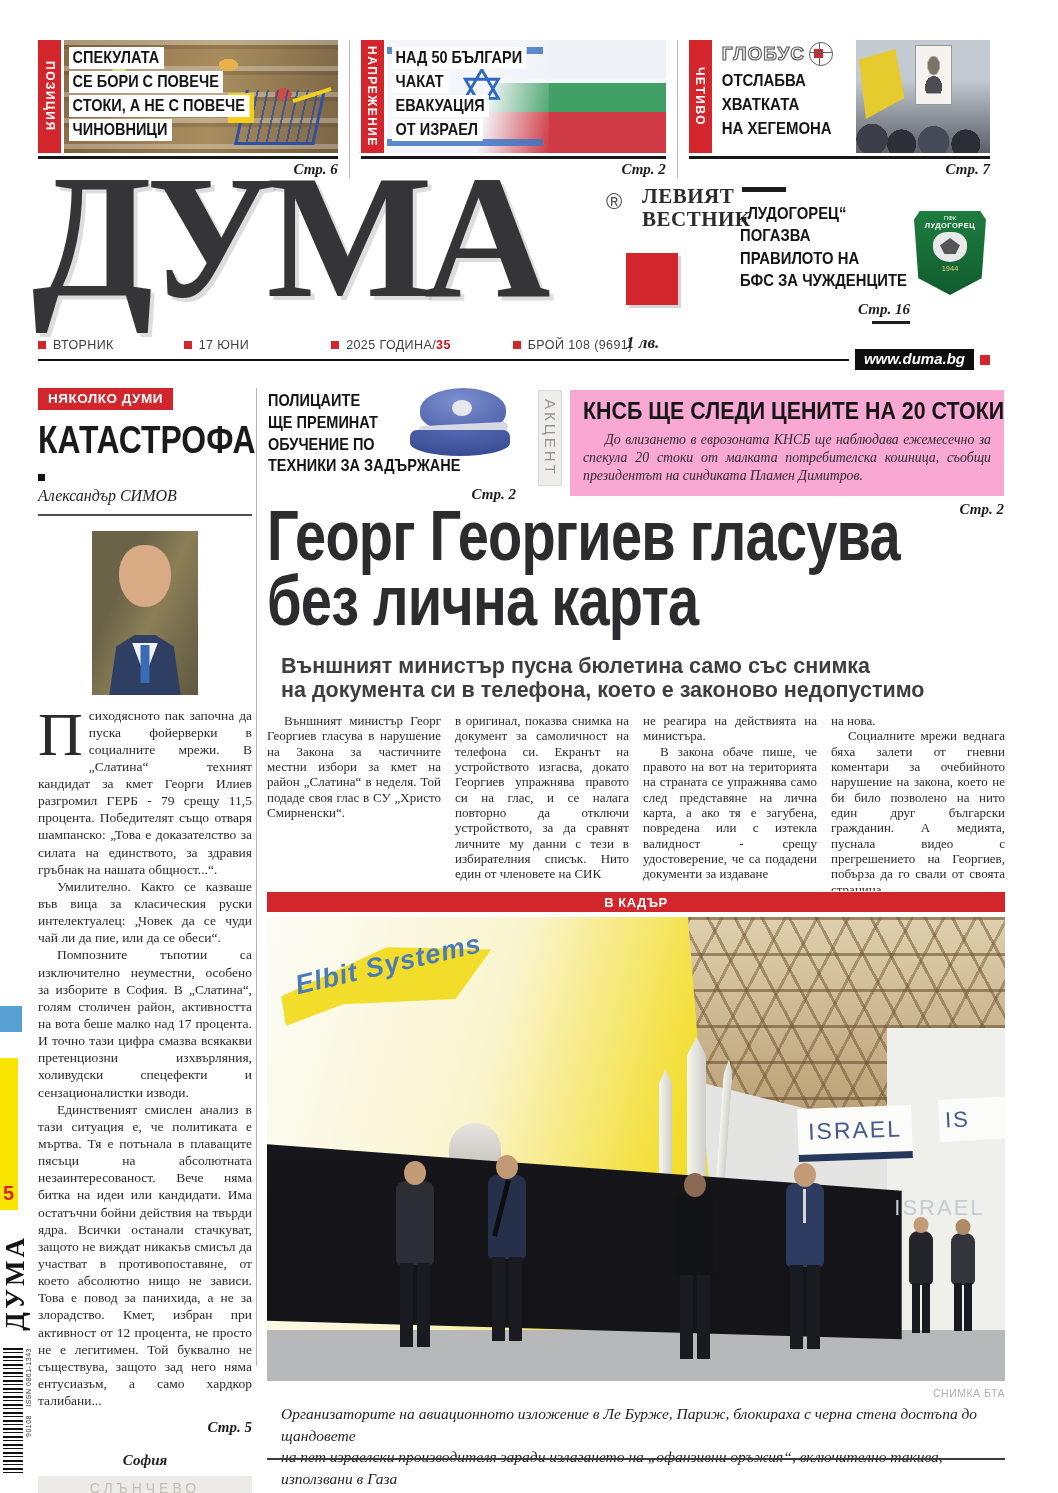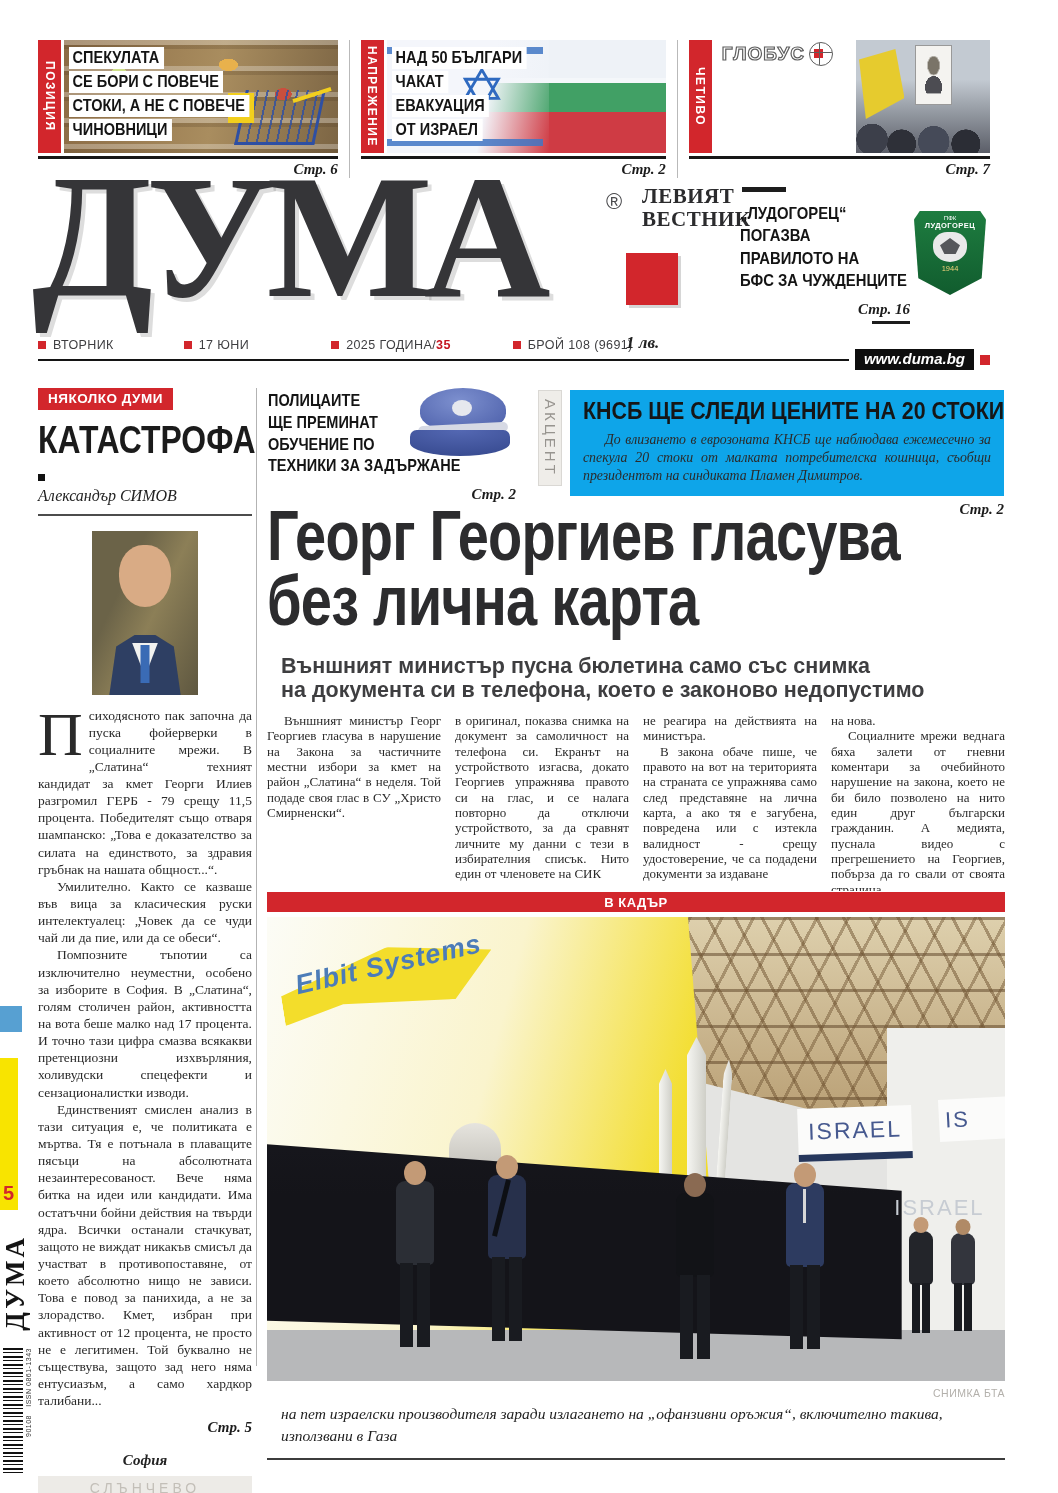--- a/index.html
+++ b/index.html
@@ -135,21 +135,21 @@
   .cap{position:absolute;left:140px;top:-2px;width:110px;height:70px;}
   .cap .crown{position:absolute;left:12px;top:0;width:86px;height:44px;background:radial-gradient(80% 90% at 45% 30%,#7d90cf,#4a5da8);border-radius:50% 50% 42% 42%;}
   .cap .band{position:absolute;left:10px;top:36px;width:90px;height:10px;background:#d6d9e4;border-radius:6px;transform:rotate(-3deg);}
   .cap .brim{position:absolute;left:2px;top:42px;width:100px;height:26px;background:radial-gradient(90% 100% at 50% 0,#5468b3,#394c92);border-radius:8px 8px 60% 60%;}
   .cap .badge{position:absolute;left:44px;top:12px;width:20px;height:16px;background:#e6e8ee;border-radius:50%;}
   .police-page{position:absolute;left:0;top:96px;width:248px;}
   #accent{left:538px;top:390px;width:22px;height:94px;background:#efede9;border:1px solid #dad8d4;
           display:flex;align-items:center;justify-content:center;}
   #accent span{writing-mode:vertical-rl;text-orientation:mixed;font-size:15px;color:#97948f;letter-spacing:3px;}
   #knsb{left:570px;top:390px;width:434px;}
-  .k-box{background:#0ea5e9;padding:8px 13px 10px;}
+  .k-box{background:#f9a8d4;padding:8px 13px 10px;}
   .k-title{font-weight:bold;font-size:23px;color:#161616;transform:scaleX(.93);transform-origin:0 0;white-space:nowrap;}
   .k-text{margin-top:6px;font-family:"Liberation Serif",serif;font-style:italic;font-size:13.8px;line-height:1.32;
           text-align:justify;color:#2b2b2b;text-indent:1.6em;}
   .k-page{margin-top:5px;}
   
   #headline{left:267px;top:504px;color:#2c2c2e;}
   #headline div{font-weight:bold;font-size:70px;line-height:.93;letter-spacing:-1px;
                 transform:scaleX(.8);transform-origin:0 0;white-space:nowrap;}
   #subhead{left:281px;top:654px;font-weight:bold;font-size:21.5px;line-height:1.12;color:#3e3e40;}
   #cols{left:267px;top:713px;width:738px;height:178px;display:flex;gap:14px;overflow:hidden;}
@@ -260,20 +260,25 @@
   <div class="teaser" style="flex:32.8%">
     <div class="t-top">
       <div class="vtag">
           <span>ЧЕТИВО</span>
         </div>
       <div class="t3-left">
         <div class="globus-row">
           <span class="globus-txt">ГЛОБУС</span>
           <span class="globe"></span>
         </div>
+        <div>
+          <div class="strip">ОТСЛАБВА</div>
+          <div class="strip">ХВАТКАТА</div>
+          <div class="strip">НА ХЕГЕМОНА</div>
+        </div>
       </div>
       <div class="t-photo">
         <div class="ph-protest"></div>
         <div class="yflag"></div>
         <div class="placard">
             <i></i>
           </div>
       </div>
     </div>
     <div class="t-rule"></div>
@@ -482,15 +487,16 @@
       <div class="head"></div>
     </div>
   <div class="ph-elbit">
     <div class="arrow"></div>
     <span>Elbit Systems</span>
   </div>
 </div>
 
 <div id="credit" class="abs">СНИМКА БТА</div>
 <div id="caption" class="abs">
+  <div>Организаторите на авиационното изложение в Ле Бурже, Париж, блокираха с черна стена достъпа до щандовете</div>
   <div>на пет израелски производителя заради излагането на „офанзивни оръжия“, включително такива, използвани в Газа</div>
 </div>
 <div id="bottomrule" class="abs"></div>
 
 </body></html>

